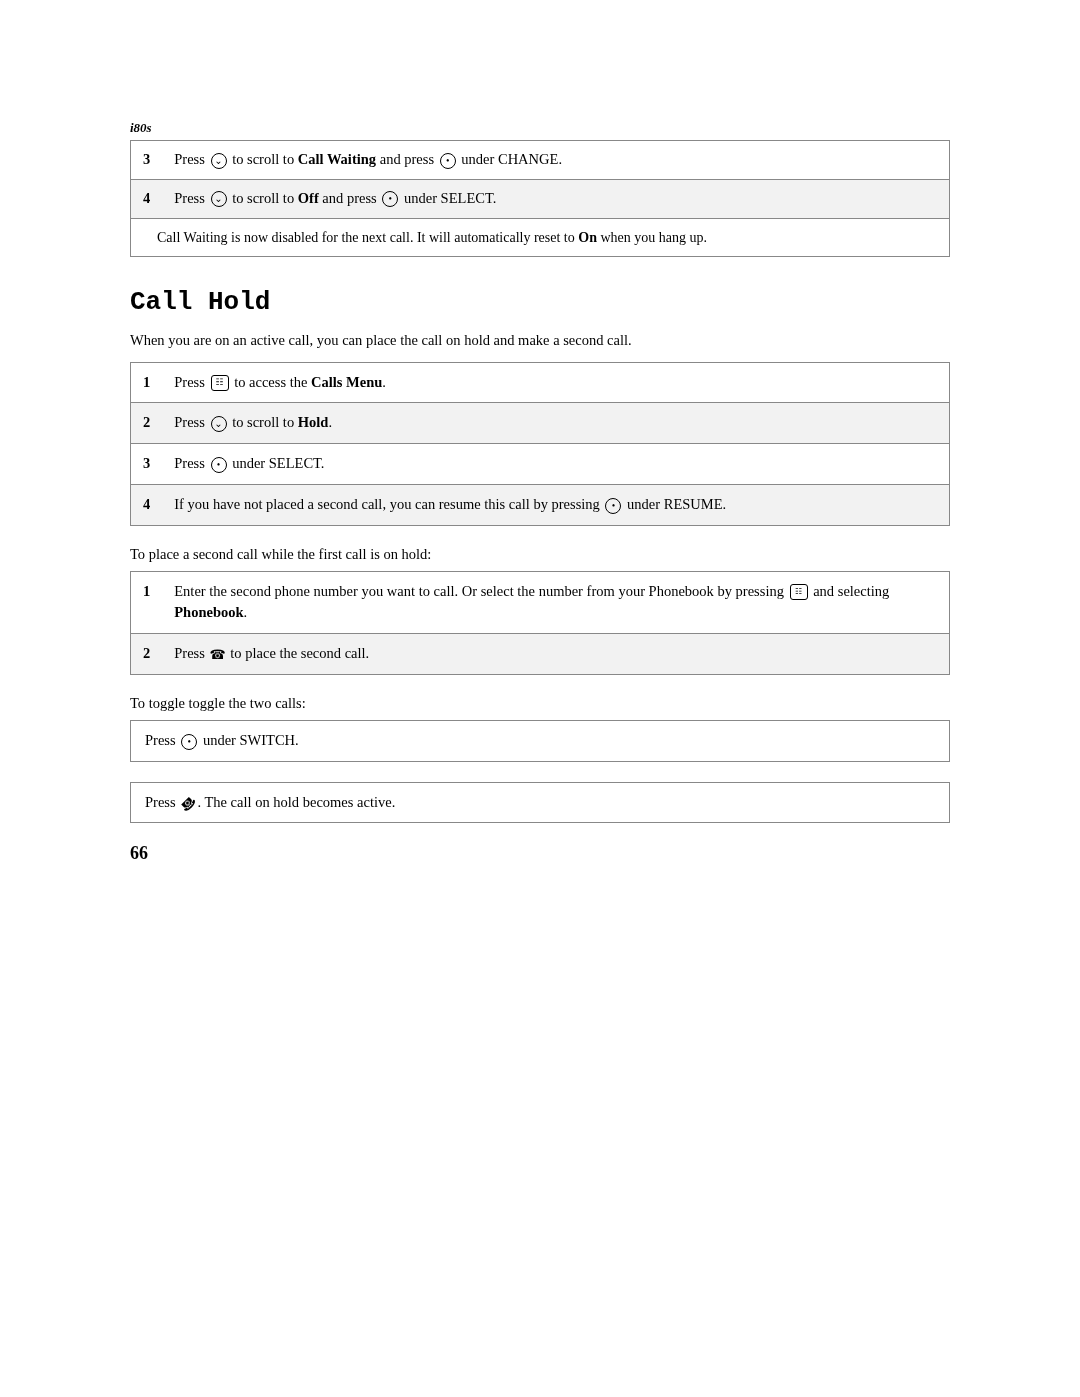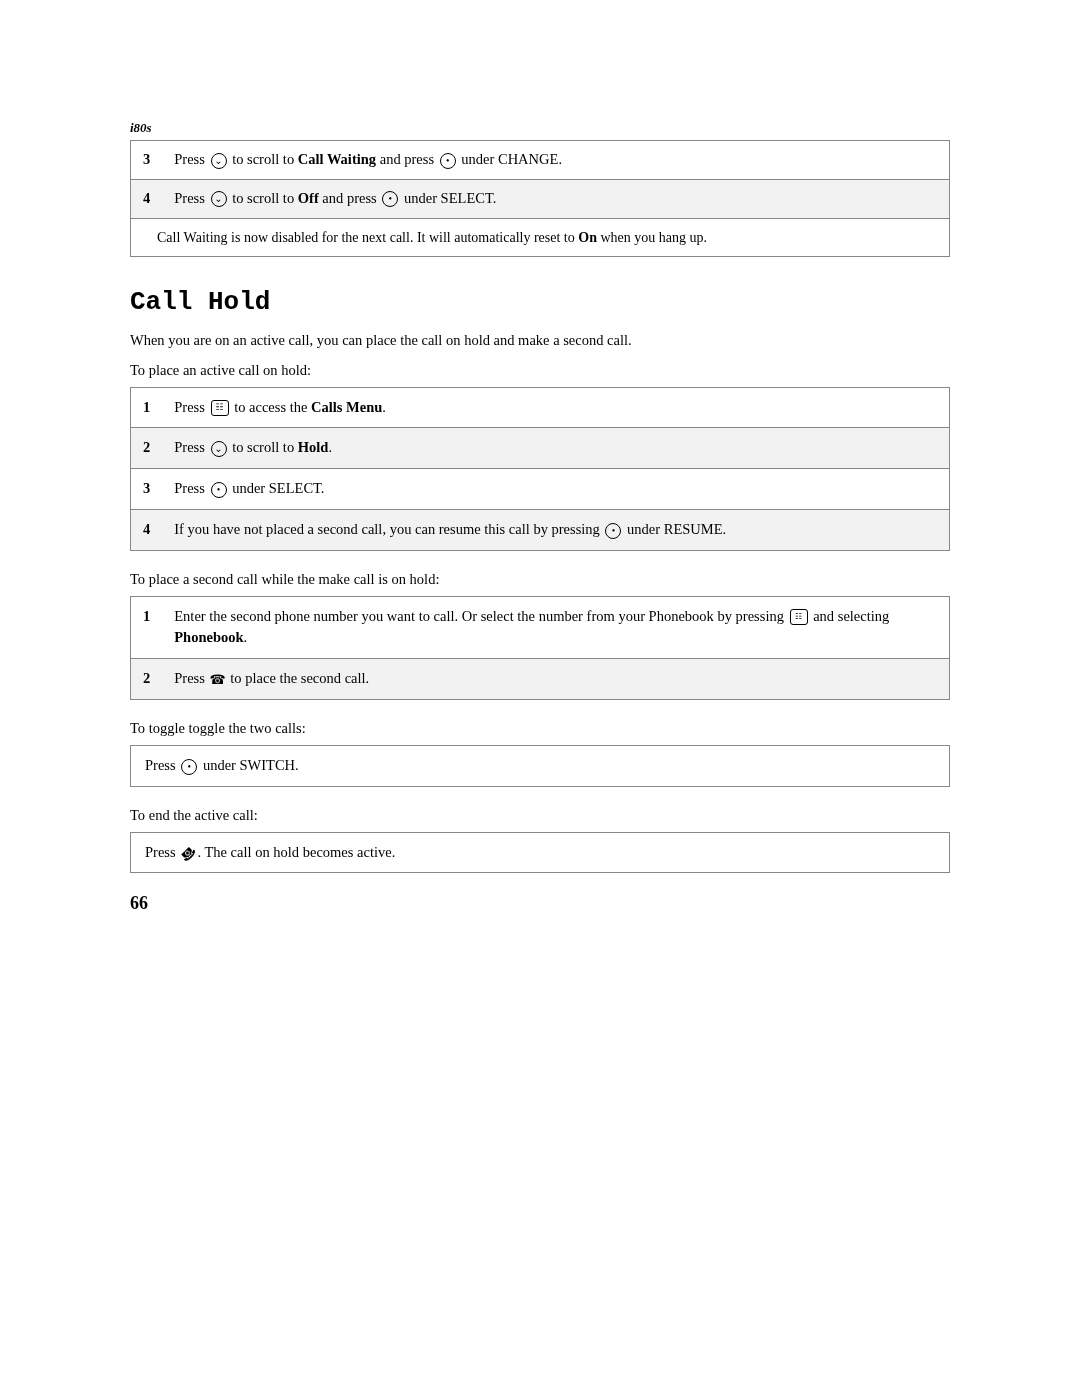--- a/index.html
+++ b/index.html
@@ -175,21 +175,20 @@
         Call Waiting is now disabled for the next call. It will automatically reset to <b>On</b> when you hang up.
       </td>
     </tr>
   </tbody>
     </table>
 
   <div class="section-title">Call Hold</div>
 
   <p class="intro-text">When you are on an active call, you can place the call on hold and make a second call.</p>
 
-  <p class="sub-label">To place an active call on hold:</p>
   <table class="steps-table">
     <tbody>
         <tr>
       <td class="step-num">1</td>
       <td>
         Press <span class="icon-menu">☷</span> to access the <b>Calls Menu</b>.
       </td>
     </tr>
     <tr class="row-striped">
       <td class="step-num">2</td>
@@ -205,21 +204,21 @@
     </tr>
     <tr class="row-striped">
       <td class="step-num">4</td>
       <td>
         If you have not placed a second call, you can resume this call by pressing <span class="icon-circle">•</span> under RESUME.
       </td>
     </tr>
   </tbody>
     </table>
 
-  <p class="sub-label">To place a second call while the make call is on hold:</p>
+  <p class="sub-label">To place a second call while the first call is on hold:</p>
   <table class="steps-table">
     <tbody>
         <tr>
       <td class="step-num">1</td>
       <td>
         Enter the second phone number you want to call. Or select the number from your Phonebook by pressing <span class="icon-menu" style="font-size:8px; line-height:14px;">☷</span> and selecting <b>Phonebook</b>.
       </td>
     </tr>
     <tr class="row-striped">
       <td class="step-num">2</td>
@@ -234,21 +233,20 @@
   <table class="single-row-table">
     <tbody>
         <tr>
       <td>
         Press <span class="icon-circle">•</span> under SWITCH.
       </td>
     </tr>
   </tbody>
     </table>
 
-  <p class="sub-label">To end the active call:</p>
   <table class="single-row-table">
     <tbody>
         <tr>
       <td>
         Press <span class="icon-phone" style="font-size:13px; transform:rotate(135deg); display:inline-block;">☎</span>. The call on hold becomes active.
       </td>
     </tr>
   </tbody>
     </table>
 

